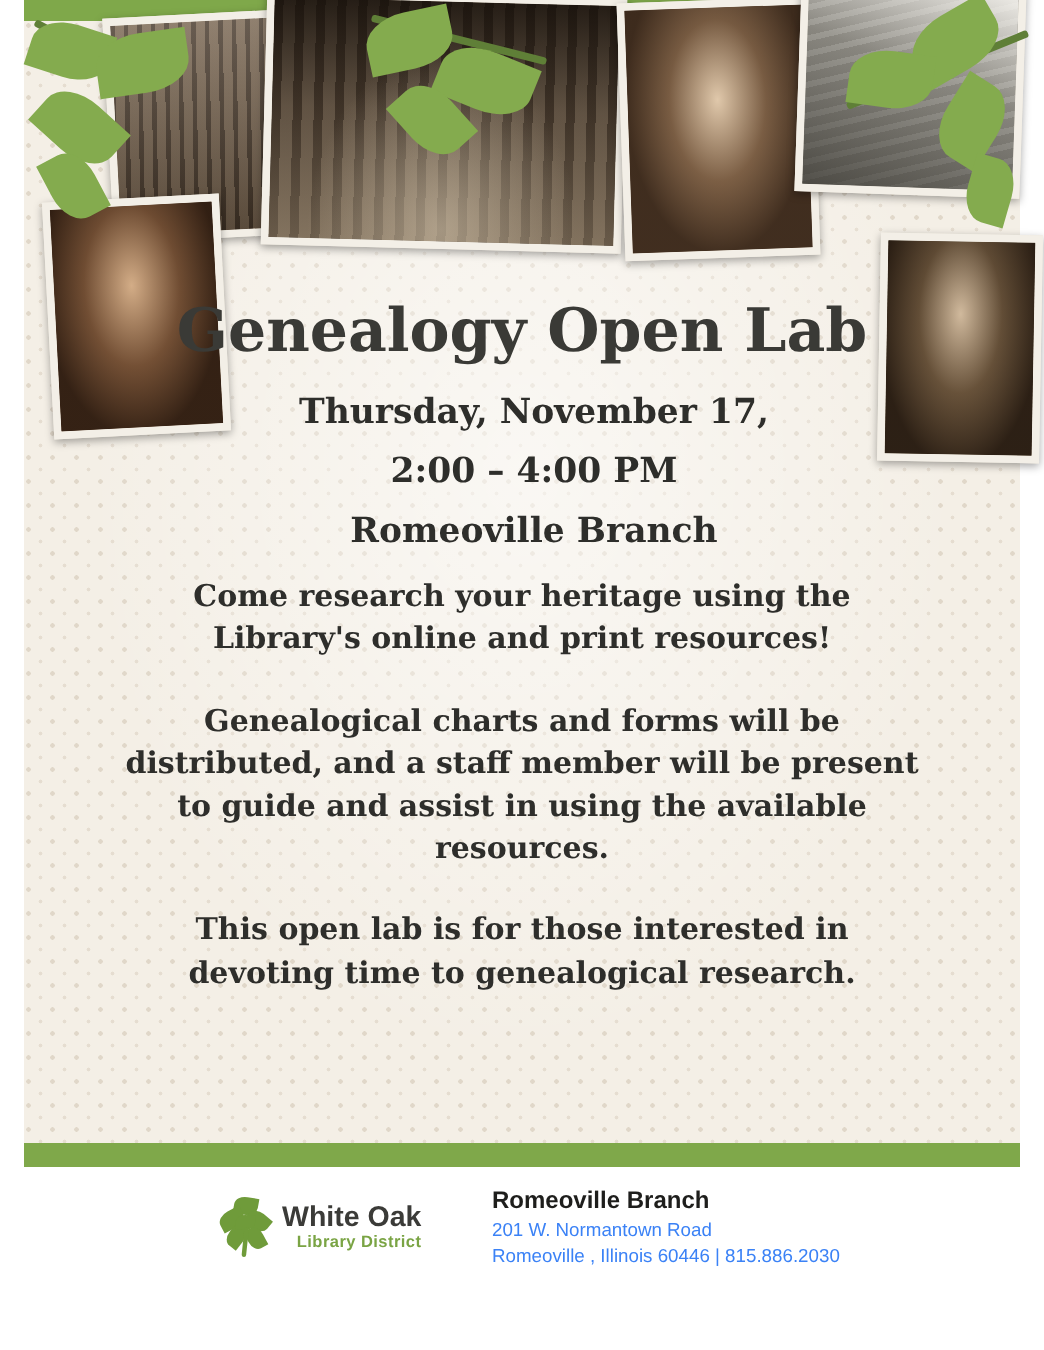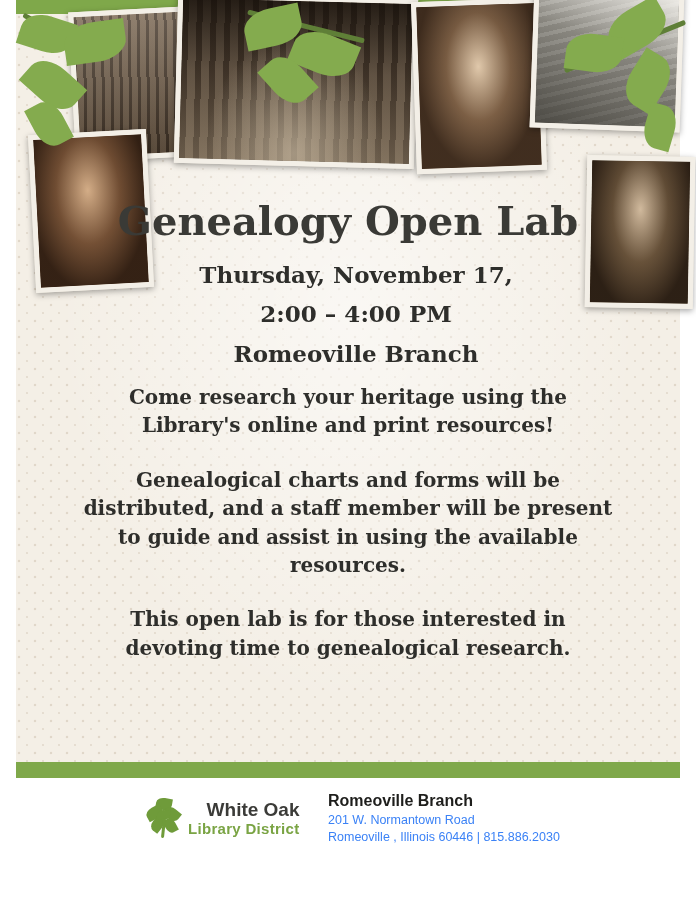--- a/index.html
+++ b/index.html
@@ -240,21 +240,21 @@
   }
   .logo-text .logo-name {
     font-family: "Liberation Sans", sans-serif;
     font-size: 19px;
     font-weight: 700;
     color: #3b3b38;
     line-height: 1.05;
   }
   .logo-text .logo-sub {
     font-family: "Liberation Sans", sans-serif;
-    font-size: 15px;
+    font-size: 11px;
     font-weight: 700;
     color: #7aa444;
     letter-spacing: 0.3px;
     line-height: 1.2;
   }
   .branch-info {
     position: absolute;
     left: 312px; top: 2px;
     text-align: left;
   }

